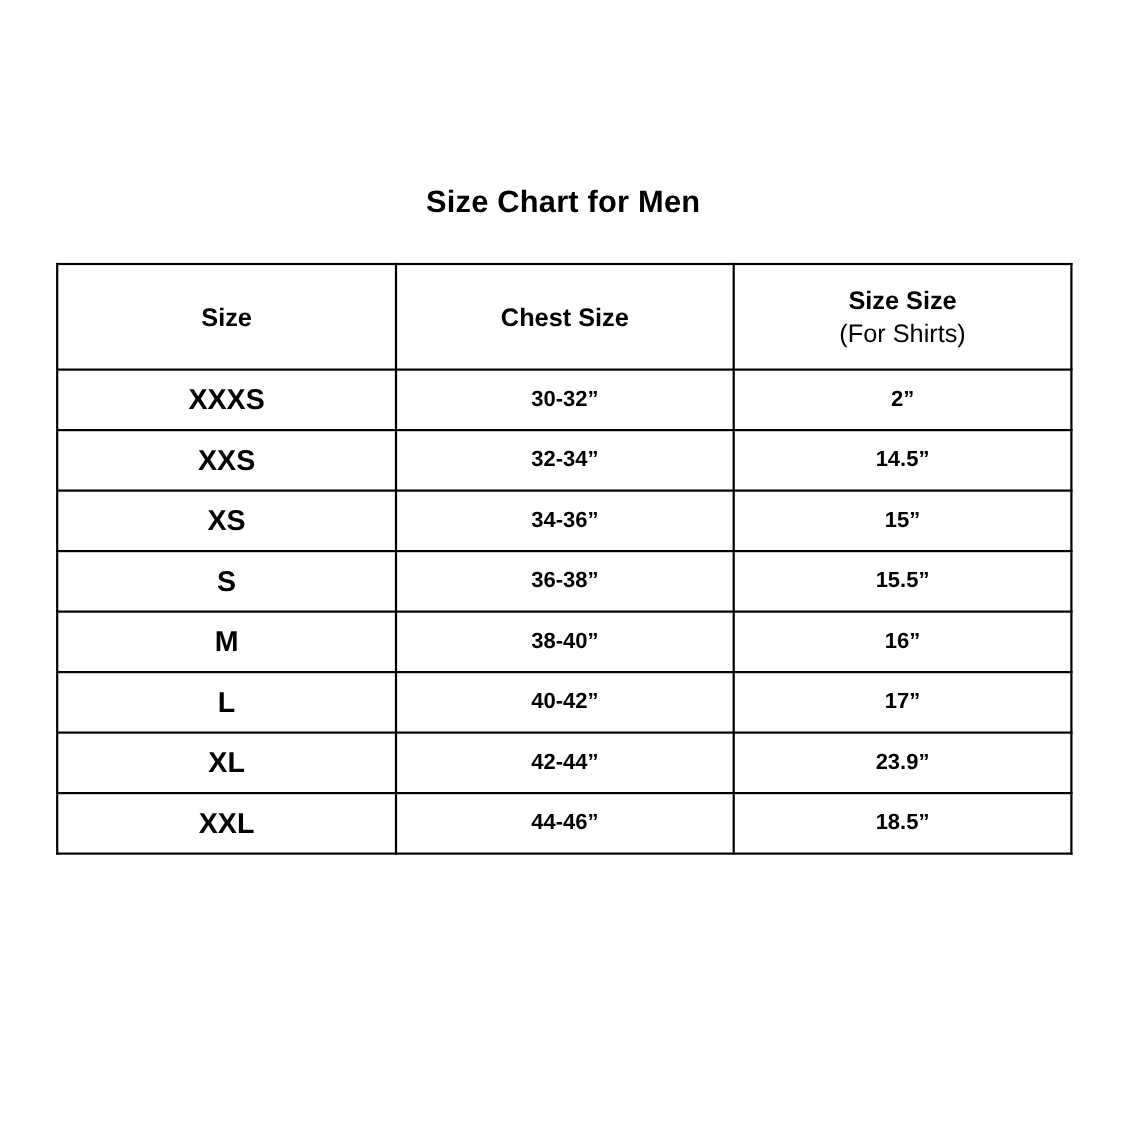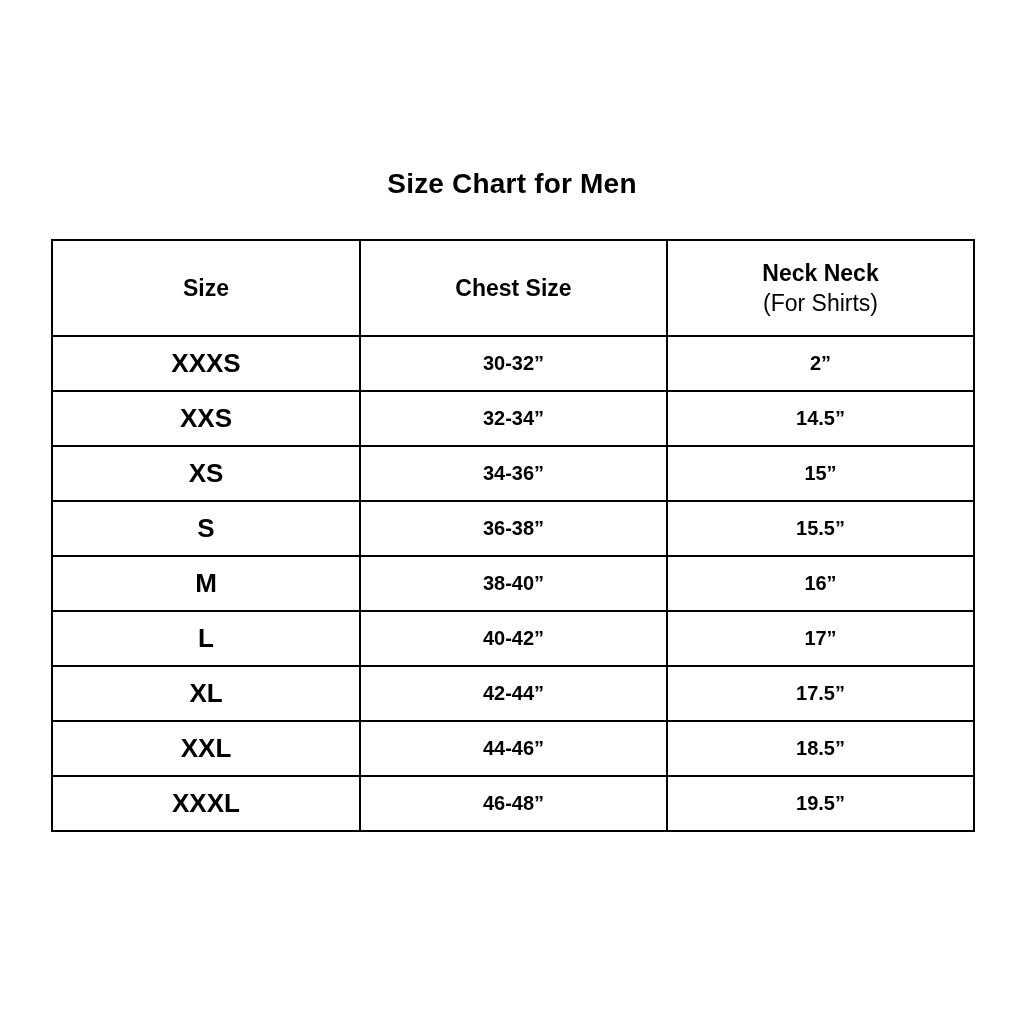--- a/index.html
+++ b/index.html
@@ -89,21 +89,21 @@
       <colgroup>
         <col class="c1">
         <col class="c2">
         <col class="c3">
       </colgroup>
       <thead>
         <tr>
           <th>Size</th>
           <th>Chest Size</th>
           <th>
-            <span>Neck Neck</span>
+            <span>Size Size</span>
             <span class="sub">(For Shirts)</span>
           </th>
         </tr>
       </thead>
       <tbody>
         <tr>
           <td class="col-size">XXXS</td>
           <td>30-32”</td>
           <td>2”</td>
         </tr>
@@ -128,29 +128,24 @@
           <td>16”</td>
         </tr>
         <tr>
           <td class="col-size">L</td>
           <td>40-42”</td>
           <td>17”</td>
         </tr>
         <tr>
           <td class="col-size">XL</td>
           <td>42-44”</td>
-          <td>17.5”</td>
+          <td>23.9”</td>
         </tr>
         <tr>
           <td class="col-size">XXL</td>
           <td>44-46”</td>
           <td>18.5”</td>
-        </tr>
-        <tr>
-          <td class="col-size">XXXL</td>
-          <td>46-48”</td>
-          <td>19.5”</td>
         </tr>
       </tbody>
     </table>
   </div>
 
 </div>
 
 </body></html>

